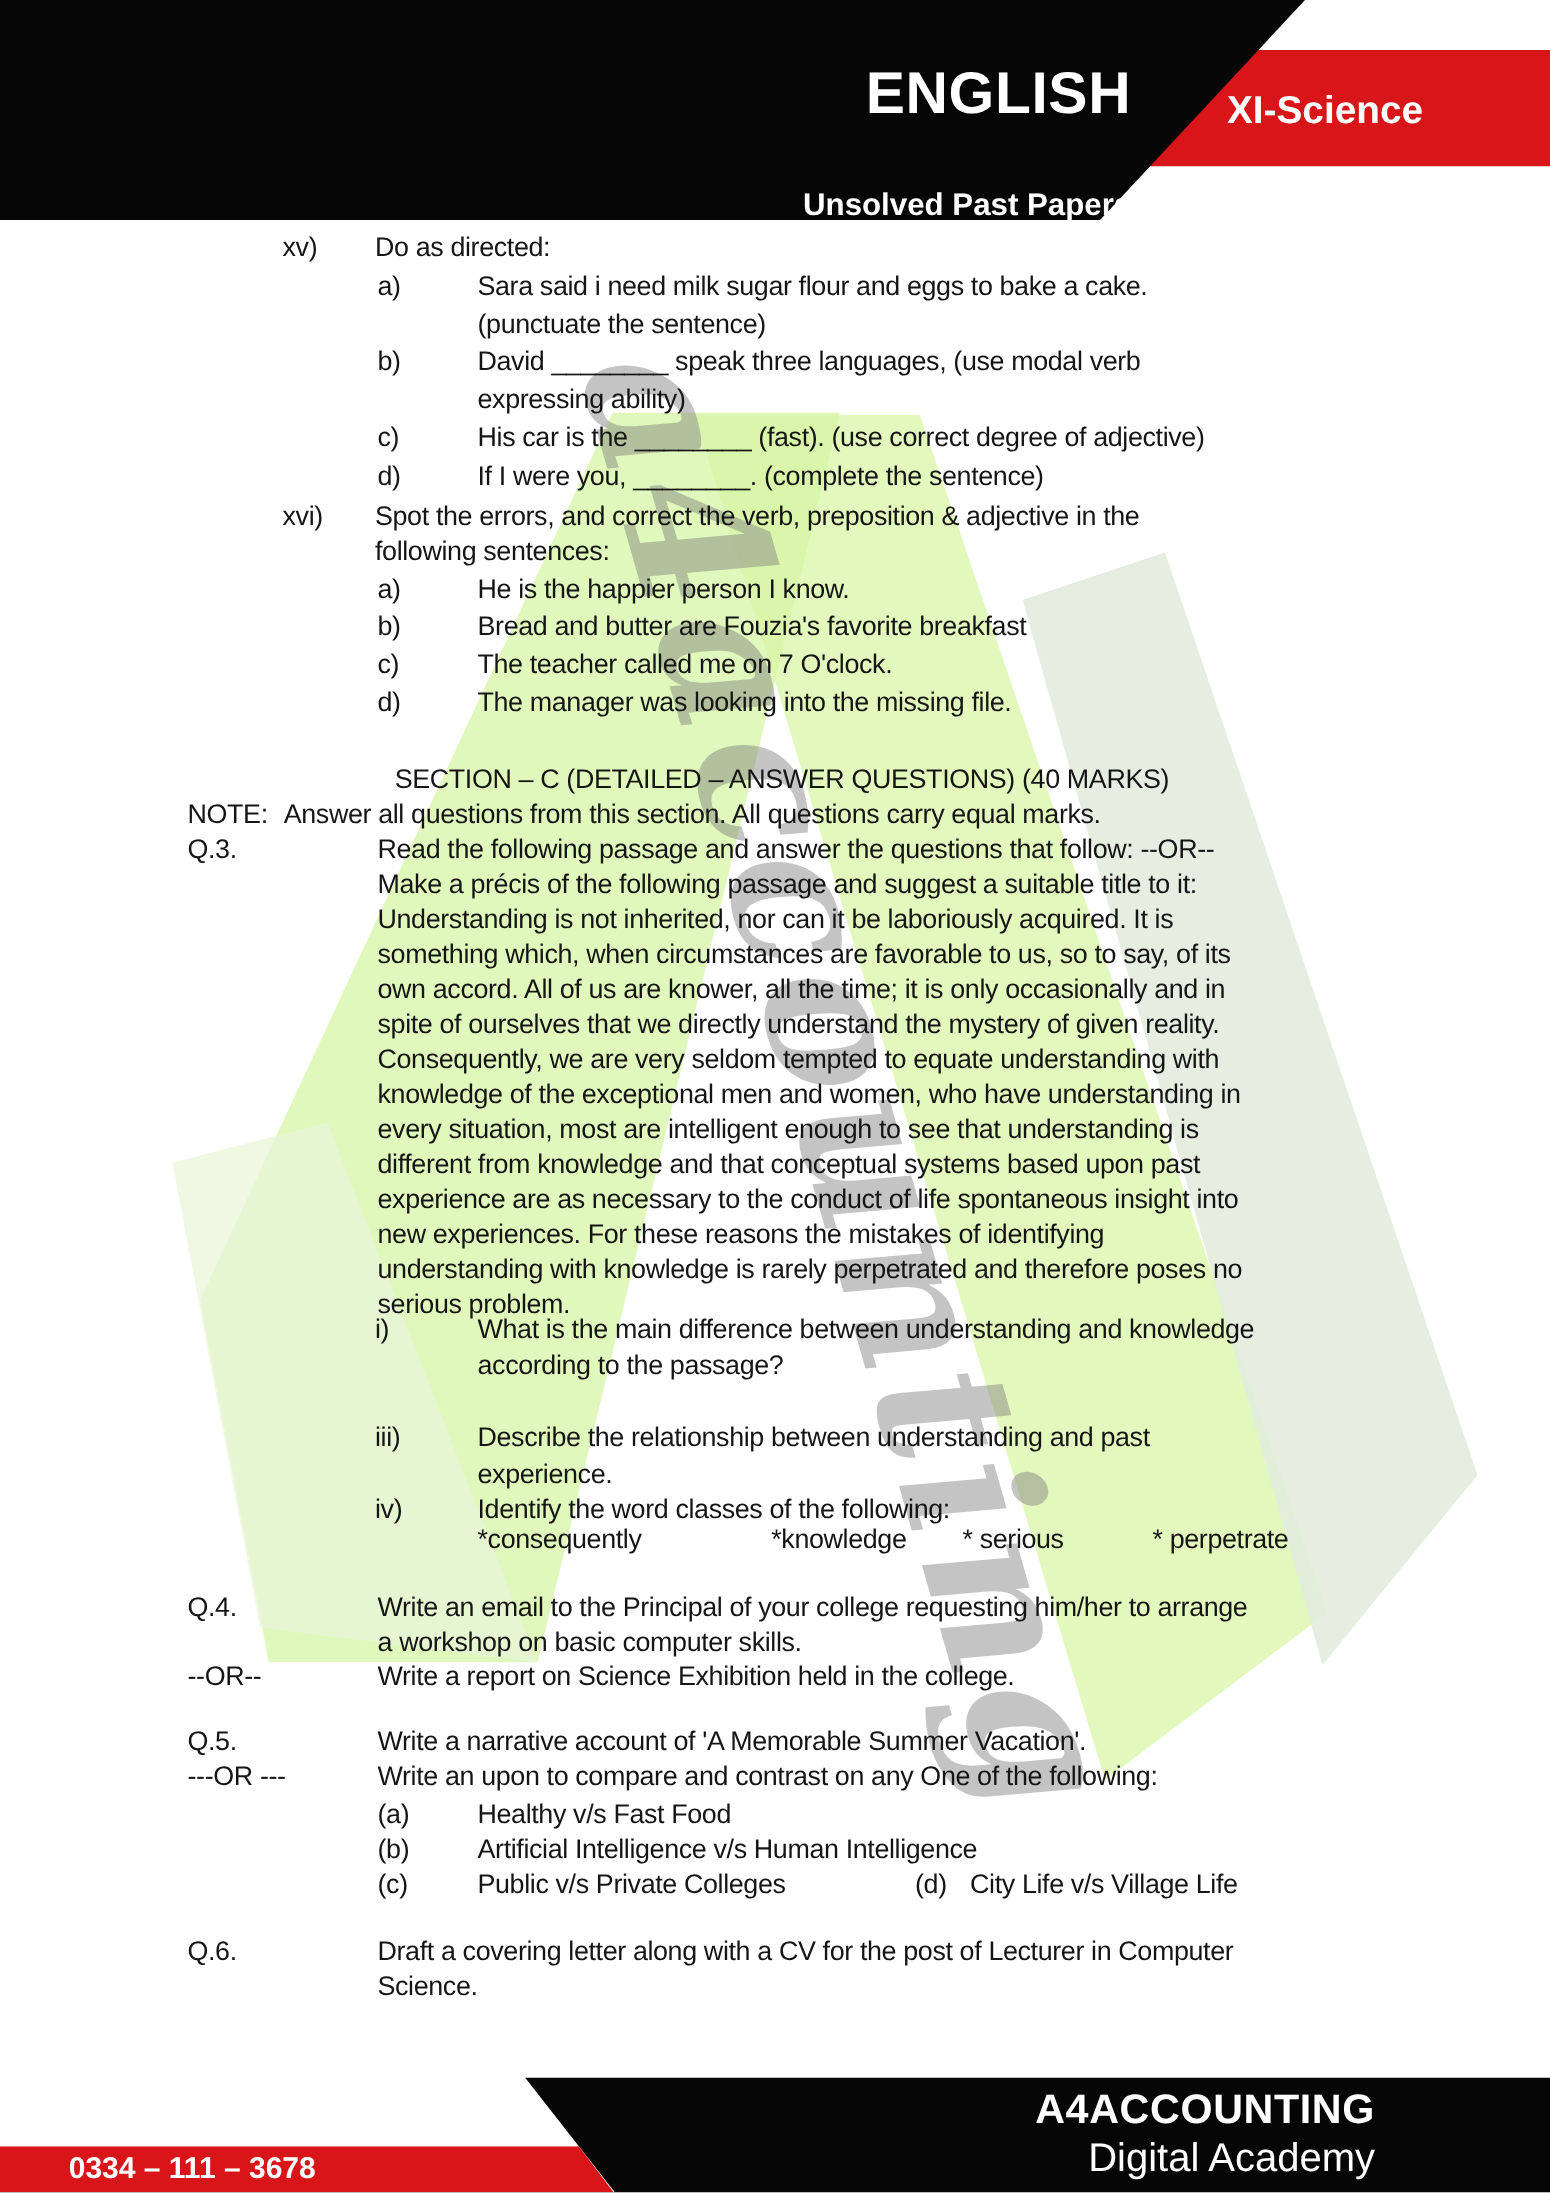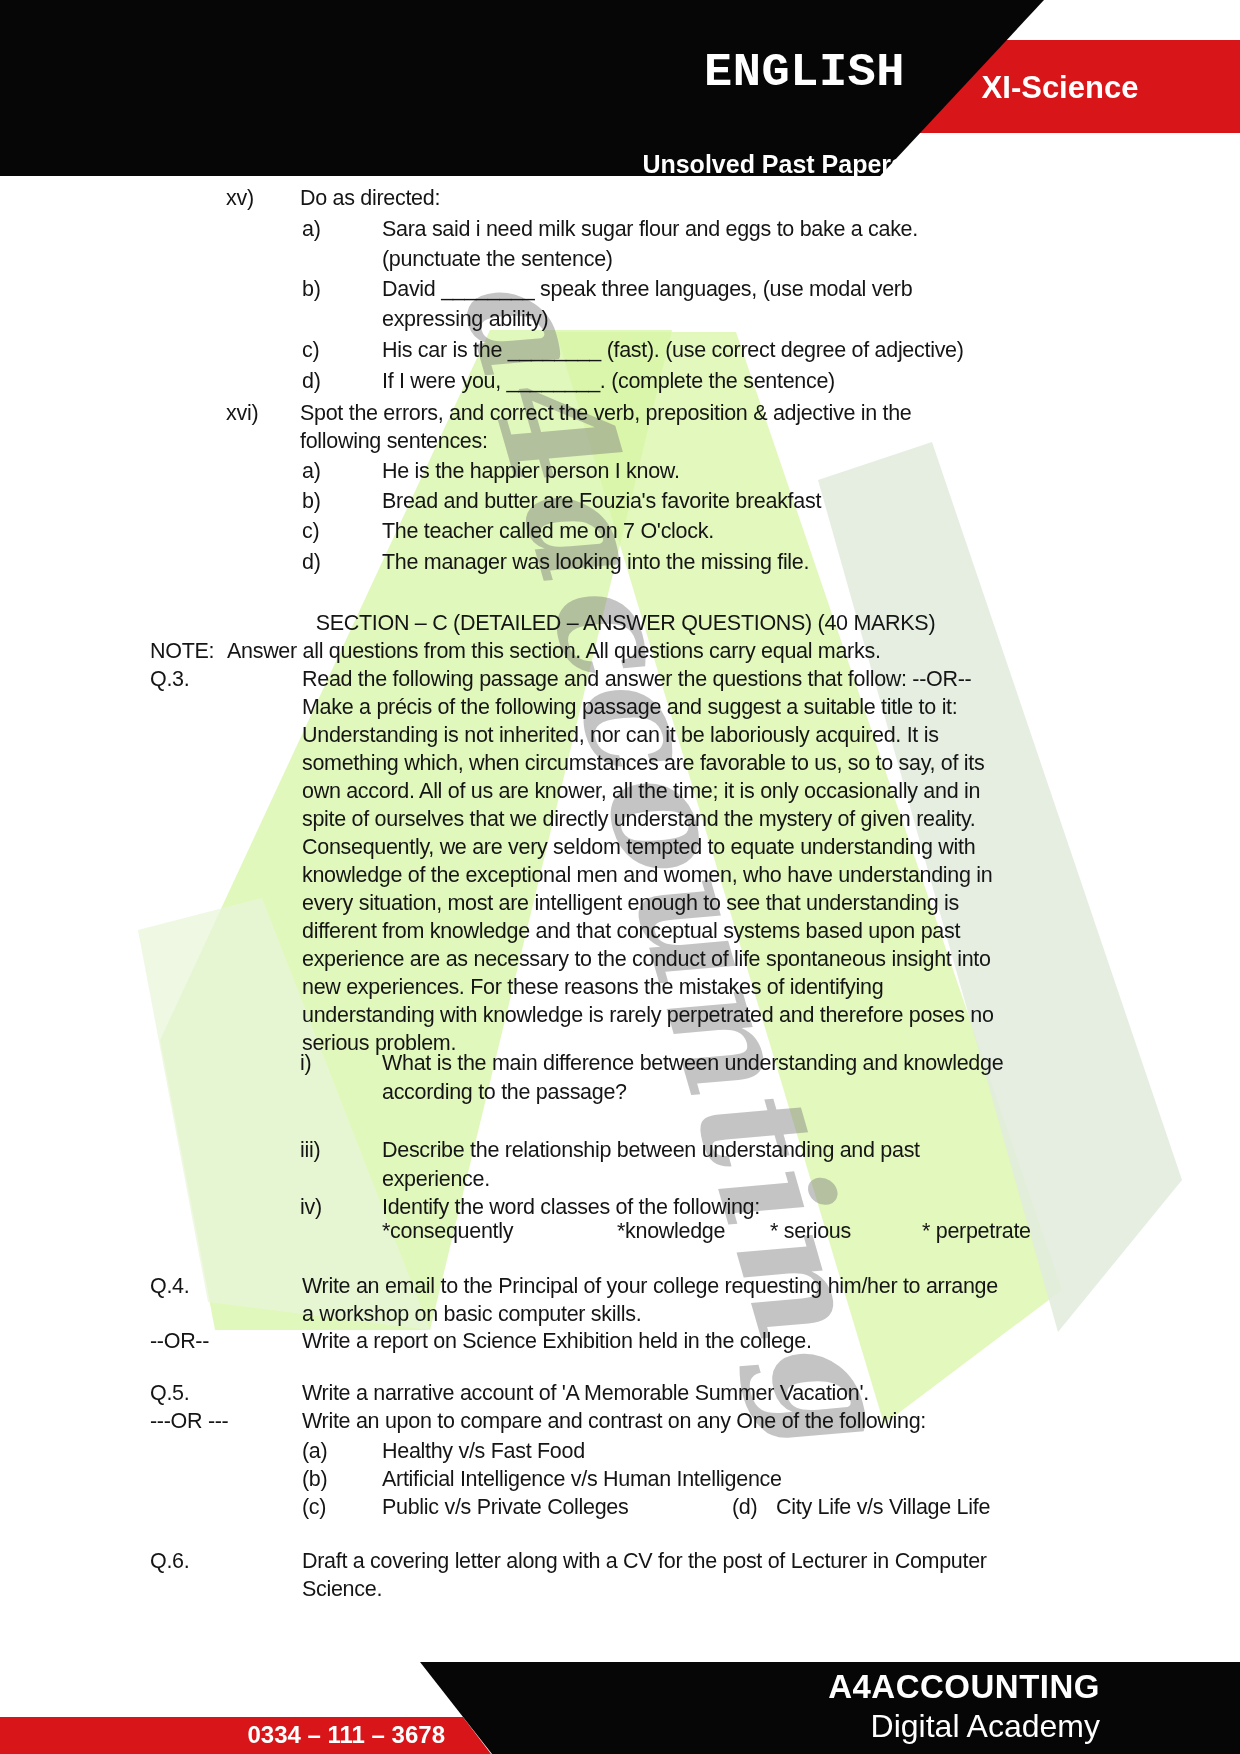--- a/index.html
+++ b/index.html
@@ -3,34 +3,34 @@
 <meta charset="utf-8">
 <style>
   html,body{margin:0;padding:0;background:#e8e8e8;}
   .page{position:relative;width:1240px;height:1754px;background:#ffffff;overflow:hidden;
         font-family:"Liberation Sans",sans-serif;}
   
   .hdr-red{position:absolute;left:900px;top:40px;width:340px;height:93px;z-index:3;}
   .hdr-black{position:absolute;inset:0;z-index:4;background:#060606;
              clip-path:polygon(0 0,1044px 0,880px 176px,0 176px);}
   .hdr-title{position:absolute;left:465px;top:46px;width:440px;text-align:right;z-index:5;
-             color:#fff;font-size:47px;font-weight:800;letter-spacing:.5px;font-family:Liberation Mono, monospace;}
+             color:#fff;font-size:47px;font-weight:800;letter-spacing:.5px;}
   .hdr-sub{position:absolute;left:465px;top:102px;width:440px;text-align:right;z-index:5;
            color:#fff;font-size:25px;font-weight:700;margin-top:48px;}
   .hdr-badge{position:absolute;left:955px;top:70px;width:210px;text-align:center;z-index:5;
              color:#fff;font-size:31px;font-weight:700;}
   .ftr-black{position:absolute;inset:0;z-index:4;background:#060606;
              clip-path:polygon(420px 1662px,1240px 1662px,1240px 1754px,492px 1754px);}
   .ftr-red{position:absolute;inset:0;z-index:3;
            clip-path:polygon(0 1717px,463px 1717px,491px 1754px,0 1754px);}
   .ftr-brand{position:absolute;left:700px;top:1668px;width:400px;text-align:right;z-index:5;
              color:#fff;font-size:33px;font-weight:800;letter-spacing:.5px;}
   .ftr-tag{position:absolute;left:700px;top:1708px;width:400px;text-align:right;z-index:5;
            color:#fff;font-size:32px;font-weight:400;}
-  .ftr-phone{position:absolute;left:55px;top:1721px;width:390px;text-align:right;z-index:5;
+  .ftr-phone{position:absolute;left:55px;top:1721px;width:390px;text-align:left;z-index:5;
              color:#fff;font-size:24px;font-weight:700;}
   
   .wm{position:absolute;inset:0;z-index:1;}
   .wm-shape{position:absolute;inset:0;}
   .wm-legL{background:#d8f6aa;opacity:.8;
            clip-path:polygon(490px 330px,672px 330px,430px 1330px,215px 1330px,160px 1040px);}
   .wm-legR{background:#d8f6a6;opacity:.75;
            clip-path:polygon(556px 332px,736px 332px,1062px 1290px,884px 1424px);}
   .wm-right{background:#e2ecdd;opacity:.9;
             clip-path:polygon(818px 480px,932px 442px,1182px 1180px,1058px 1332px);}

